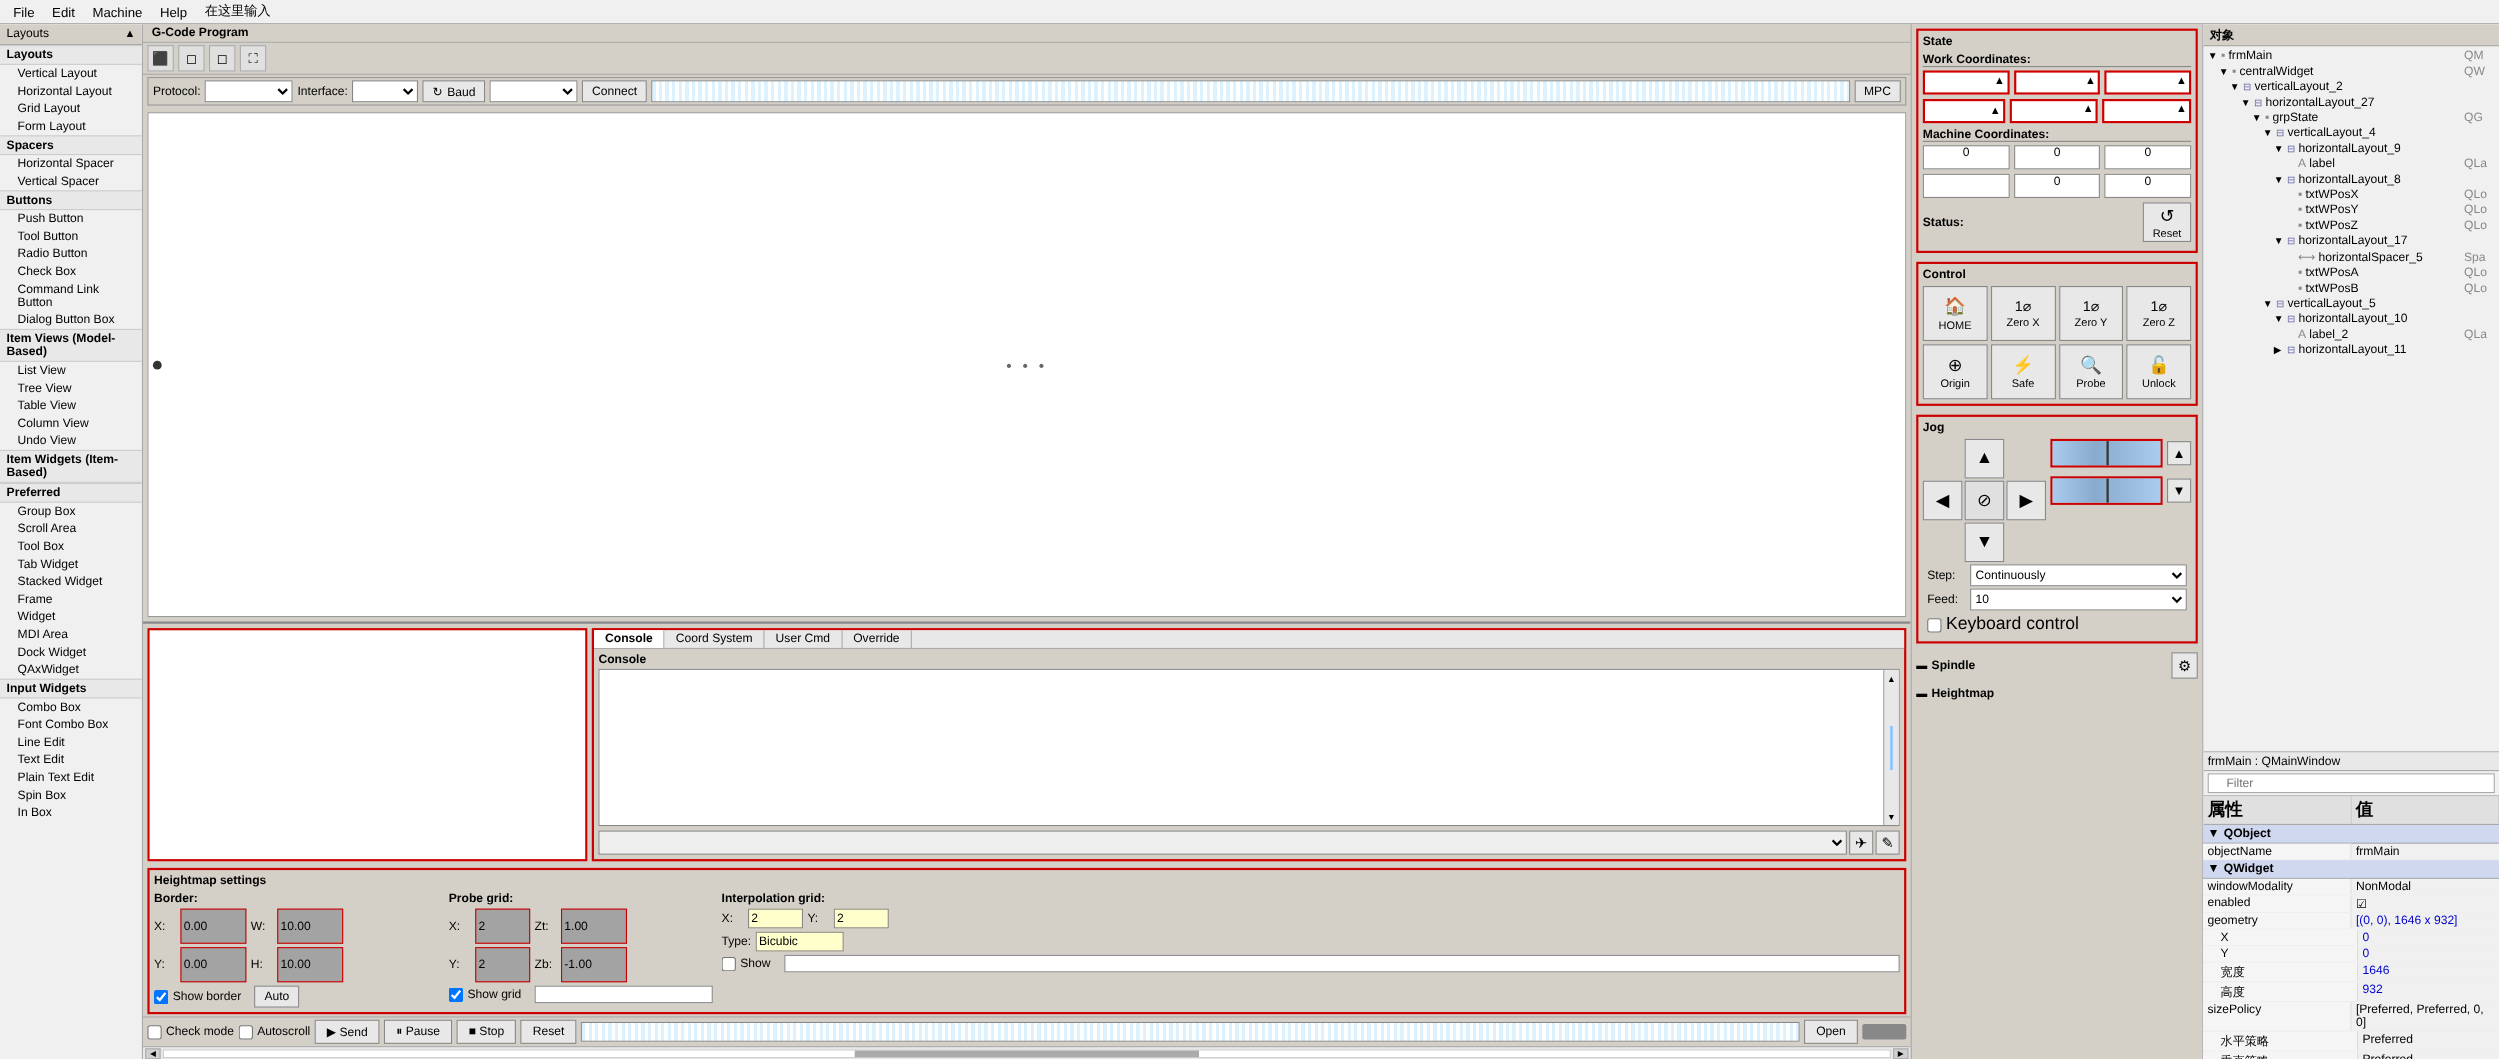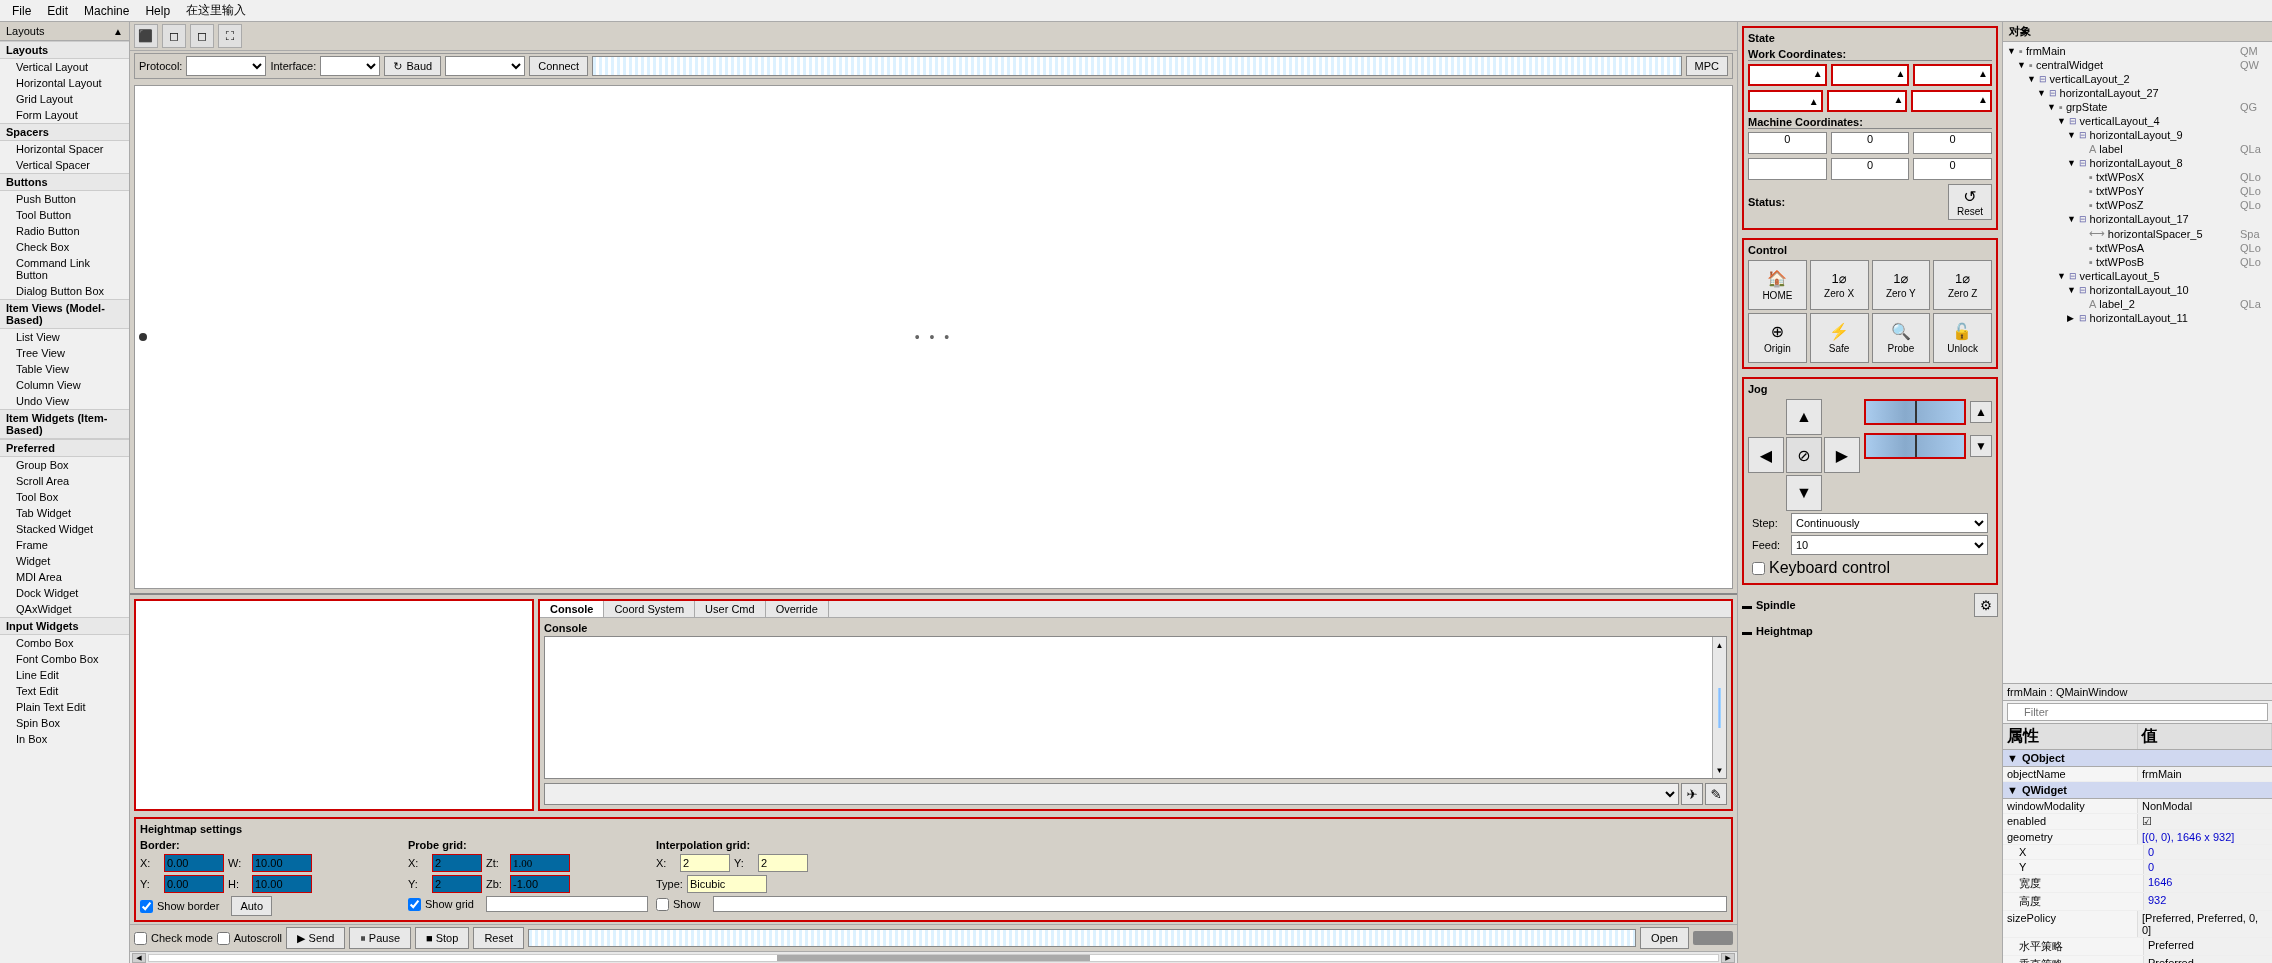--- a/index.html
+++ b/index.html
@@ -36,21 +36,21 @@
     .bottom-tab { padding: 2px 10px; font-size: 11px; cursor: pointer; border-right: 1px solid #aaa; }
     .bottom-tab.active { background: white; font-weight: bold; }
     .console-label { font-size: 11px; font-weight: bold; margin-bottom: 2px; }
     .console-output { border: 1px solid #888; height: 60px; background: white; margin-bottom: 4px; position: relative; }
     .console-input-row { display: flex; gap: 2px; }
     .console-input { flex: 1; height: 20px; border: 1px solid #888; font-size: 11px; padding: 0 4px; }
     .console-send-btn { width: 22px; height: 22px; border: 1px solid #888; background: #e8e8e8; cursor: pointer; display: flex; align-items: center; justify-content: center; }
     .heightmap-title { font-size: 11px; font-weight: bold; margin-bottom: 4px; }
     .field-row { display: flex; align-items: center; gap: 4px; margin-bottom: 3px; }
     .field-label { font-size: 11px; min-width: 20px; }
-    .field-input { height: 18px; border: 1px solid #888; font-size: 11px; padding: 0 2px; background: #0369a1; }
+    .field-input { height: 32px; border: 1px solid #888; font-size: 11px; padding: 0 2px; background: #a3a3a3; }
     .field-input.highlight { border: 1px solid #c00; }
     .checkbox-row { display: flex; align-items: center; gap: 4px; }
     .checkbox-label { font-size: 11px; }
 
     
     .bottom-toolbar { display: flex; align-items: center; gap: 4px; padding: 2px 4px; background: #d4d0c8; border-top: 1px solid #aaa; flex-shrink: 0; }
     .bottom-btn { height: 22px; padding: 0 10px; font-size: 11px; border: 1px solid #888; background: #e8e8e8; cursor: pointer; display: flex; align-items: center; gap: 2px; }
     .bottom-progress { flex: 1; height: 18px; border: 1px solid #888; background: white; }
 
     
@@ -193,20 +193,23 @@
     <div class="left-item">Font Combo Box</div>
     <div class="left-item">Line Edit</div>
     <div class="left-item">Text Edit</div>
     <div class="left-item">Plain Text Edit</div>
     <div class="left-item">Spin Box</div>
     <div class="left-item">In Box</div>
   </div>
 
   <div class="center-area">
 
+    <div style="background:#d4d0c8; border-bottom:1px solid #aaa; padding:2px 8px; display:flex; align-items:center; gap:8px; flex-shrink:0;">
+      <span style="font-size:11px; font-weight:bold;">G-Code Program</span>
+    </div>
 
     <div style="background:#d4d0c8; padding:2px 4px; display:flex; align-items:center; gap:4px; flex-shrink:0; border-bottom:1px solid #aaa;">
       <button class="toolbar-btn">⬛</button>
       <button class="toolbar-btn">◻</button>
       <button class="toolbar-btn">◻</button>
       <button class="toolbar-btn">⛶</button>
     </div>
 
     <div class="protocol-bar">
       <span class="protocol-label">Protocol:</span>
@@ -287,21 +290,21 @@
               <button style="height:20px;padding:0 8px;font-size:11px;border:1px solid #888;background:#e8e8e8;cursor:pointer;margin-left:8px;">Auto</button>
             </div>
           </div>
 
           <div style="flex:0 0 240px;">
             <div style="font-size:11px; font-weight:bold; margin-bottom:3px;">Probe grid:</div>
             <div class="field-row">
               <span class="field-label">X:</span>
               <input class="field-input highlight" type="text" value="2" style="width: 50px;">
               <span class="field-label">Zt:</span>
-              <input class="field-input highlight" type="text" value="1.00" style="width: 60px; font-family: Liberation Serif, serif;">
+              <input class="field-input highlight" type="text" value="1.00" style="width: 60px;">
             </div>
             <div class="field-row">
               <span class="field-label">Y:</span>
               <input class="field-input highlight" type="text" value="2" style="width: 50px;">
               <span class="field-label">Zb:</span>
               <input class="field-input highlight" type="text" value="-1.00" style="width: 60px;">
             </div>
             <div class="checkbox-row">
               <input type="checkbox" checked="" style="">
               <label class="checkbox-label">Show grid</label>

